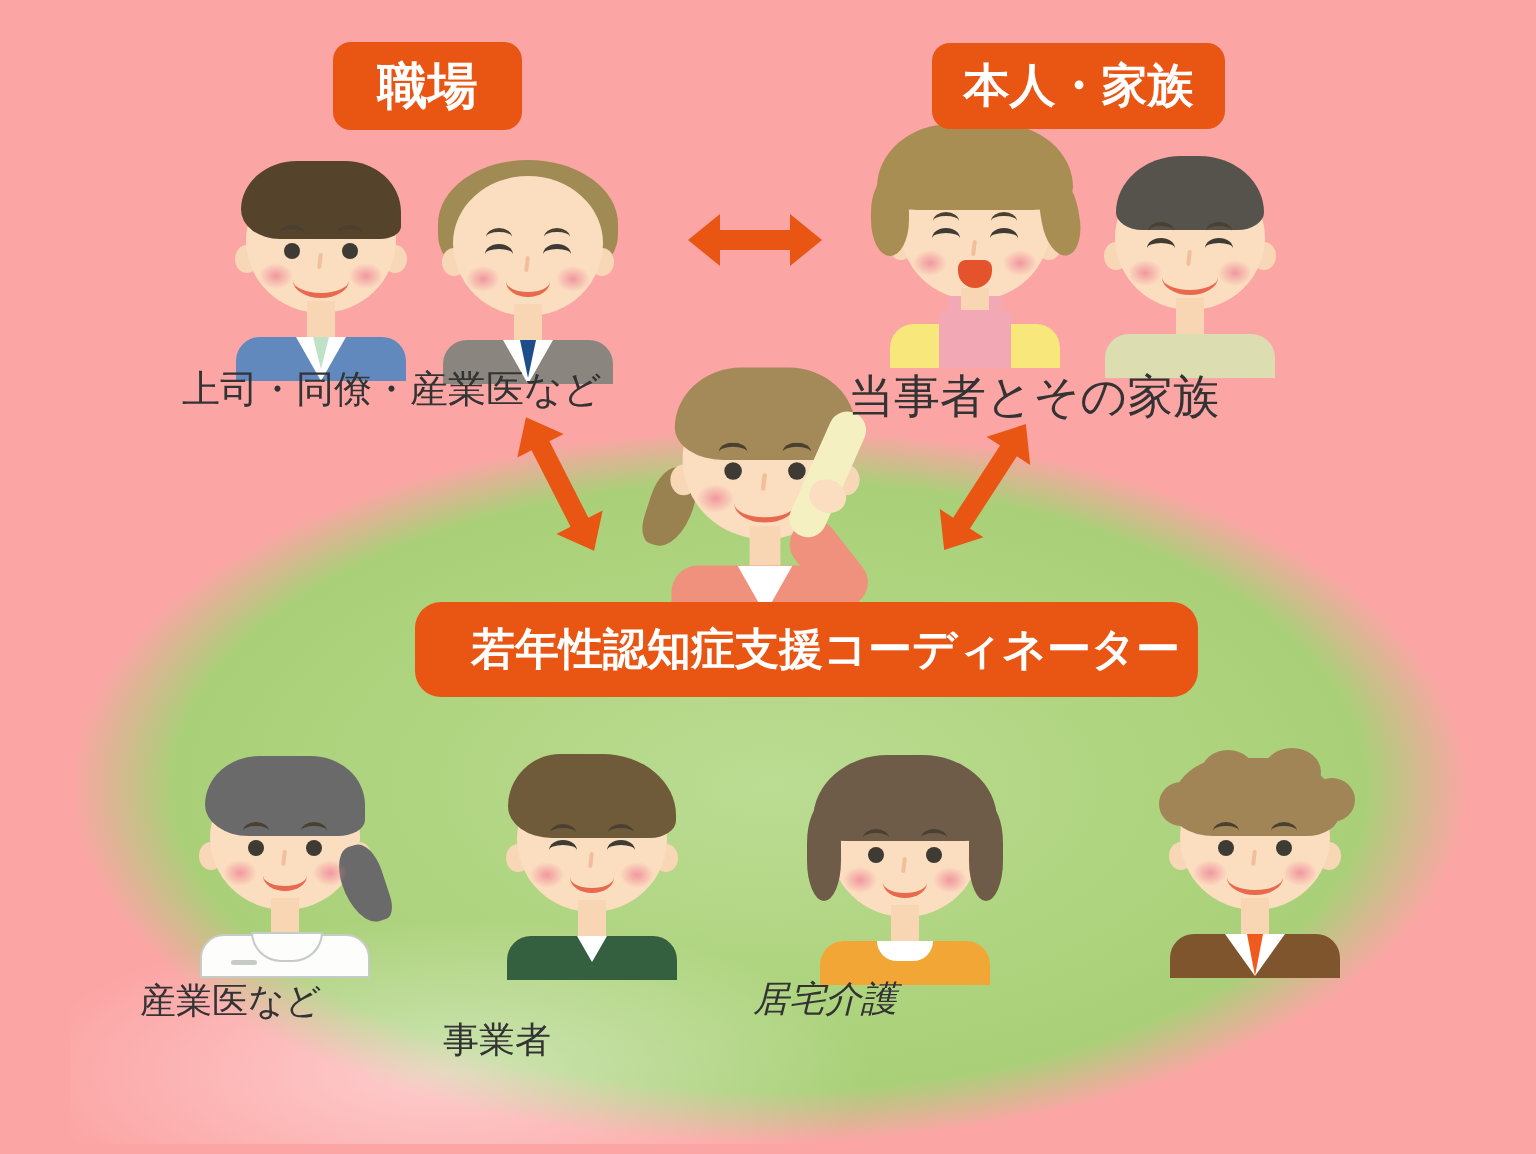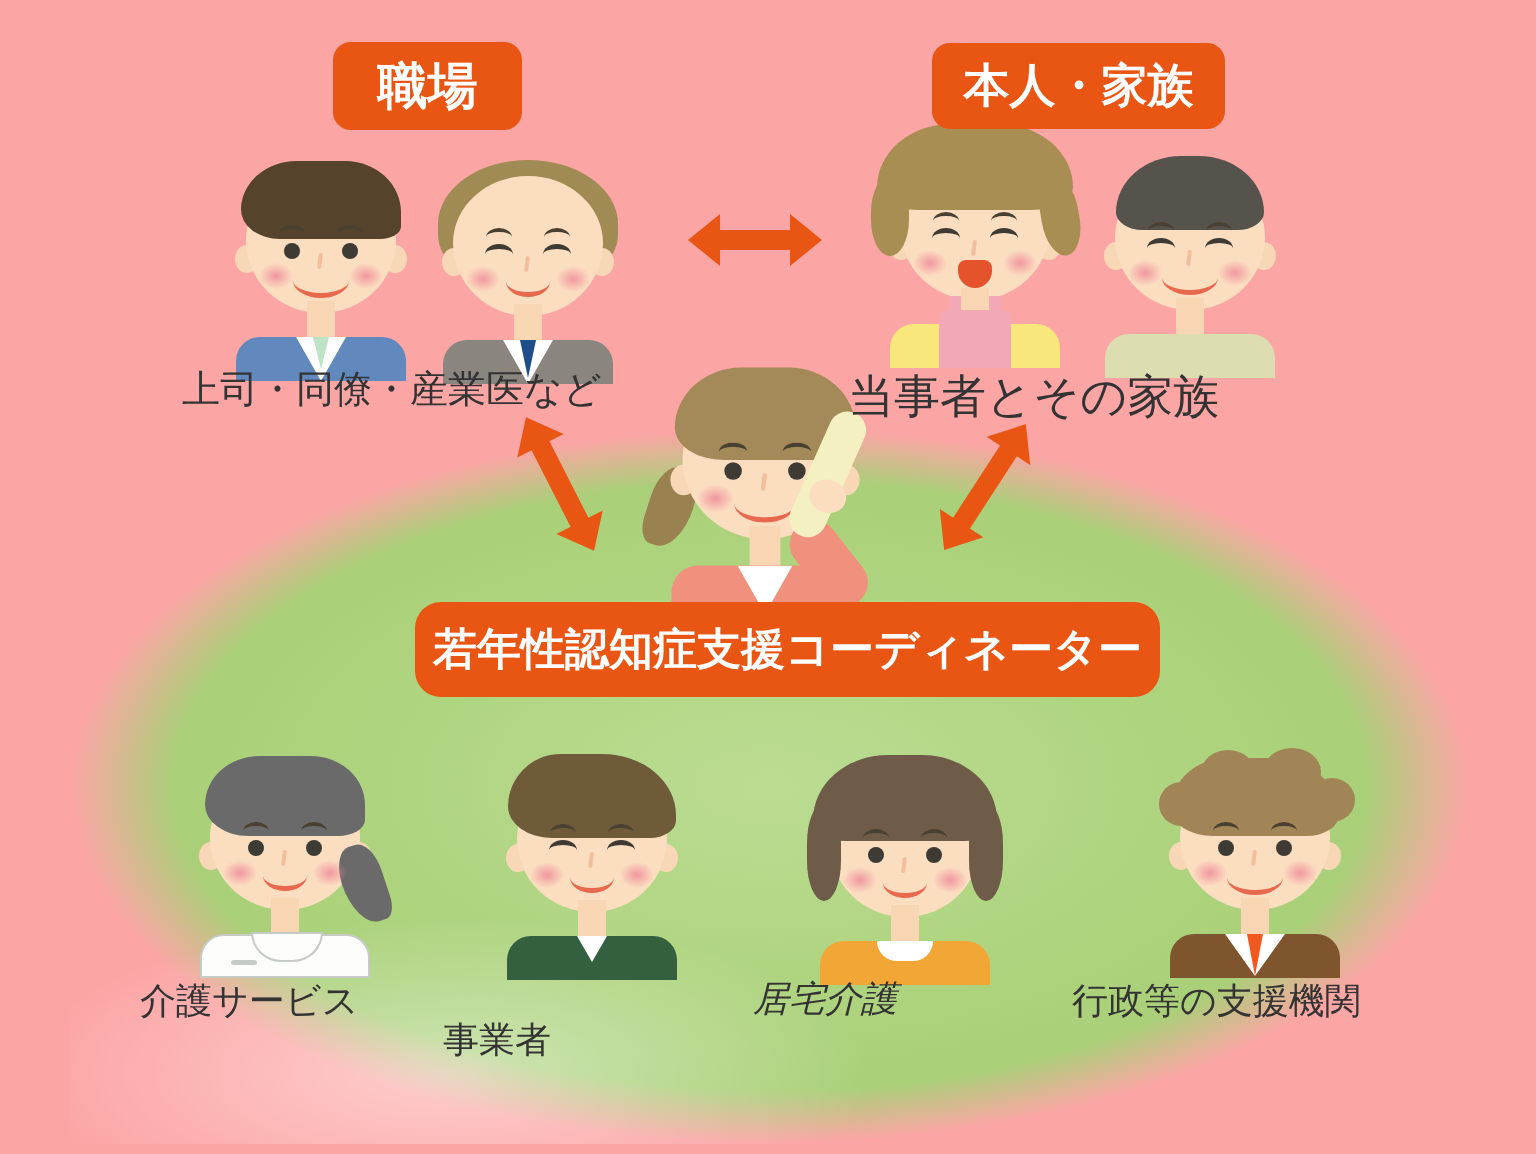--- a/index.html
+++ b/index.html
@@ -10,21 +10,21 @@
   #field{position:absolute;left:70px;top:428px;width:1400px;height:716px;z-index:1;
     background:
       radial-gradient(42% 30% at 27% 90%, rgba(255,255,255,.45), rgba(255,255,255,0) 72%),
       radial-gradient(closest-side, #BBDC93 0%, #B0D581 50%, #A9D078 85%, rgba(169,208,120,0) 100%);}
 
   
   .tag{position:absolute;background:#E95513;color:#fff;font-weight:bold;display:flex;
        align-items:center;justify-content:center;border-radius:18px;z-index:6;white-space:nowrap;}
   #tag-work{left:333px;top:42px;width:189px;height:88px;font-size:50px;}
   #tag-family{left:932px;top:43px;width:293px;height:86px;font-size:46px;}
-  #banner{left:415px;top:602px;width:745px;height:95px;font-size:44px;border-radius:26px;z-index:6;}
+  #banner{left:415px;top:602px;width:745px;height:95px;font-size:44px;border-radius:26px;z-index:6;padding-left:38px;}
 
   
   .cap{position:absolute;color:#333;text-align:left;z-index:5;font-weight:500;line-height:1.14;}
   #cap-work{left:182px;top:368px;width:500px;font-size:38px;}
   #cap-family{left:848px;top:370px;width:500px;font-size:46px;}
   .sup-label{font-size:36px;}
   #lab-med{left:140px;top:980px;width:300px;}
   #lab-care{left:443px;top:978px;width:300px;}
   #lab-home{left:753px;top:978px;width:300px;font-style:italic;}
   #lab-gov{left:1072px;top:980px;width:360px;}
@@ -291,28 +291,24 @@
     <i class="blushes"></i>
     <i class="nose"></i>
     <i class="smile"></i>
     <i class="neck"></i>
     <i class="body"></i>
     <i class="vshirt"></i>
     <i class="tie"></i>
   </div>
 
   <div class="cap sup-label" id="lab-med">
-    <span>介護サービス</span><br>
+    <span>産業医など</span><br>
     <span></span>
   </div>
   <div class="cap sup-label" id="lab-care">
     <br>
     <span>事業者</span>
   </div>
   <div class="cap sup-label" id="lab-home">
     <span>居宅介護</span><br>
   </div>
-  <div class="cap sup-label" id="lab-gov">
-    <span>行政等の支援機関</span><br>
-    <span></span>
-  </div>
 
 </div>
 
 </body></html>

